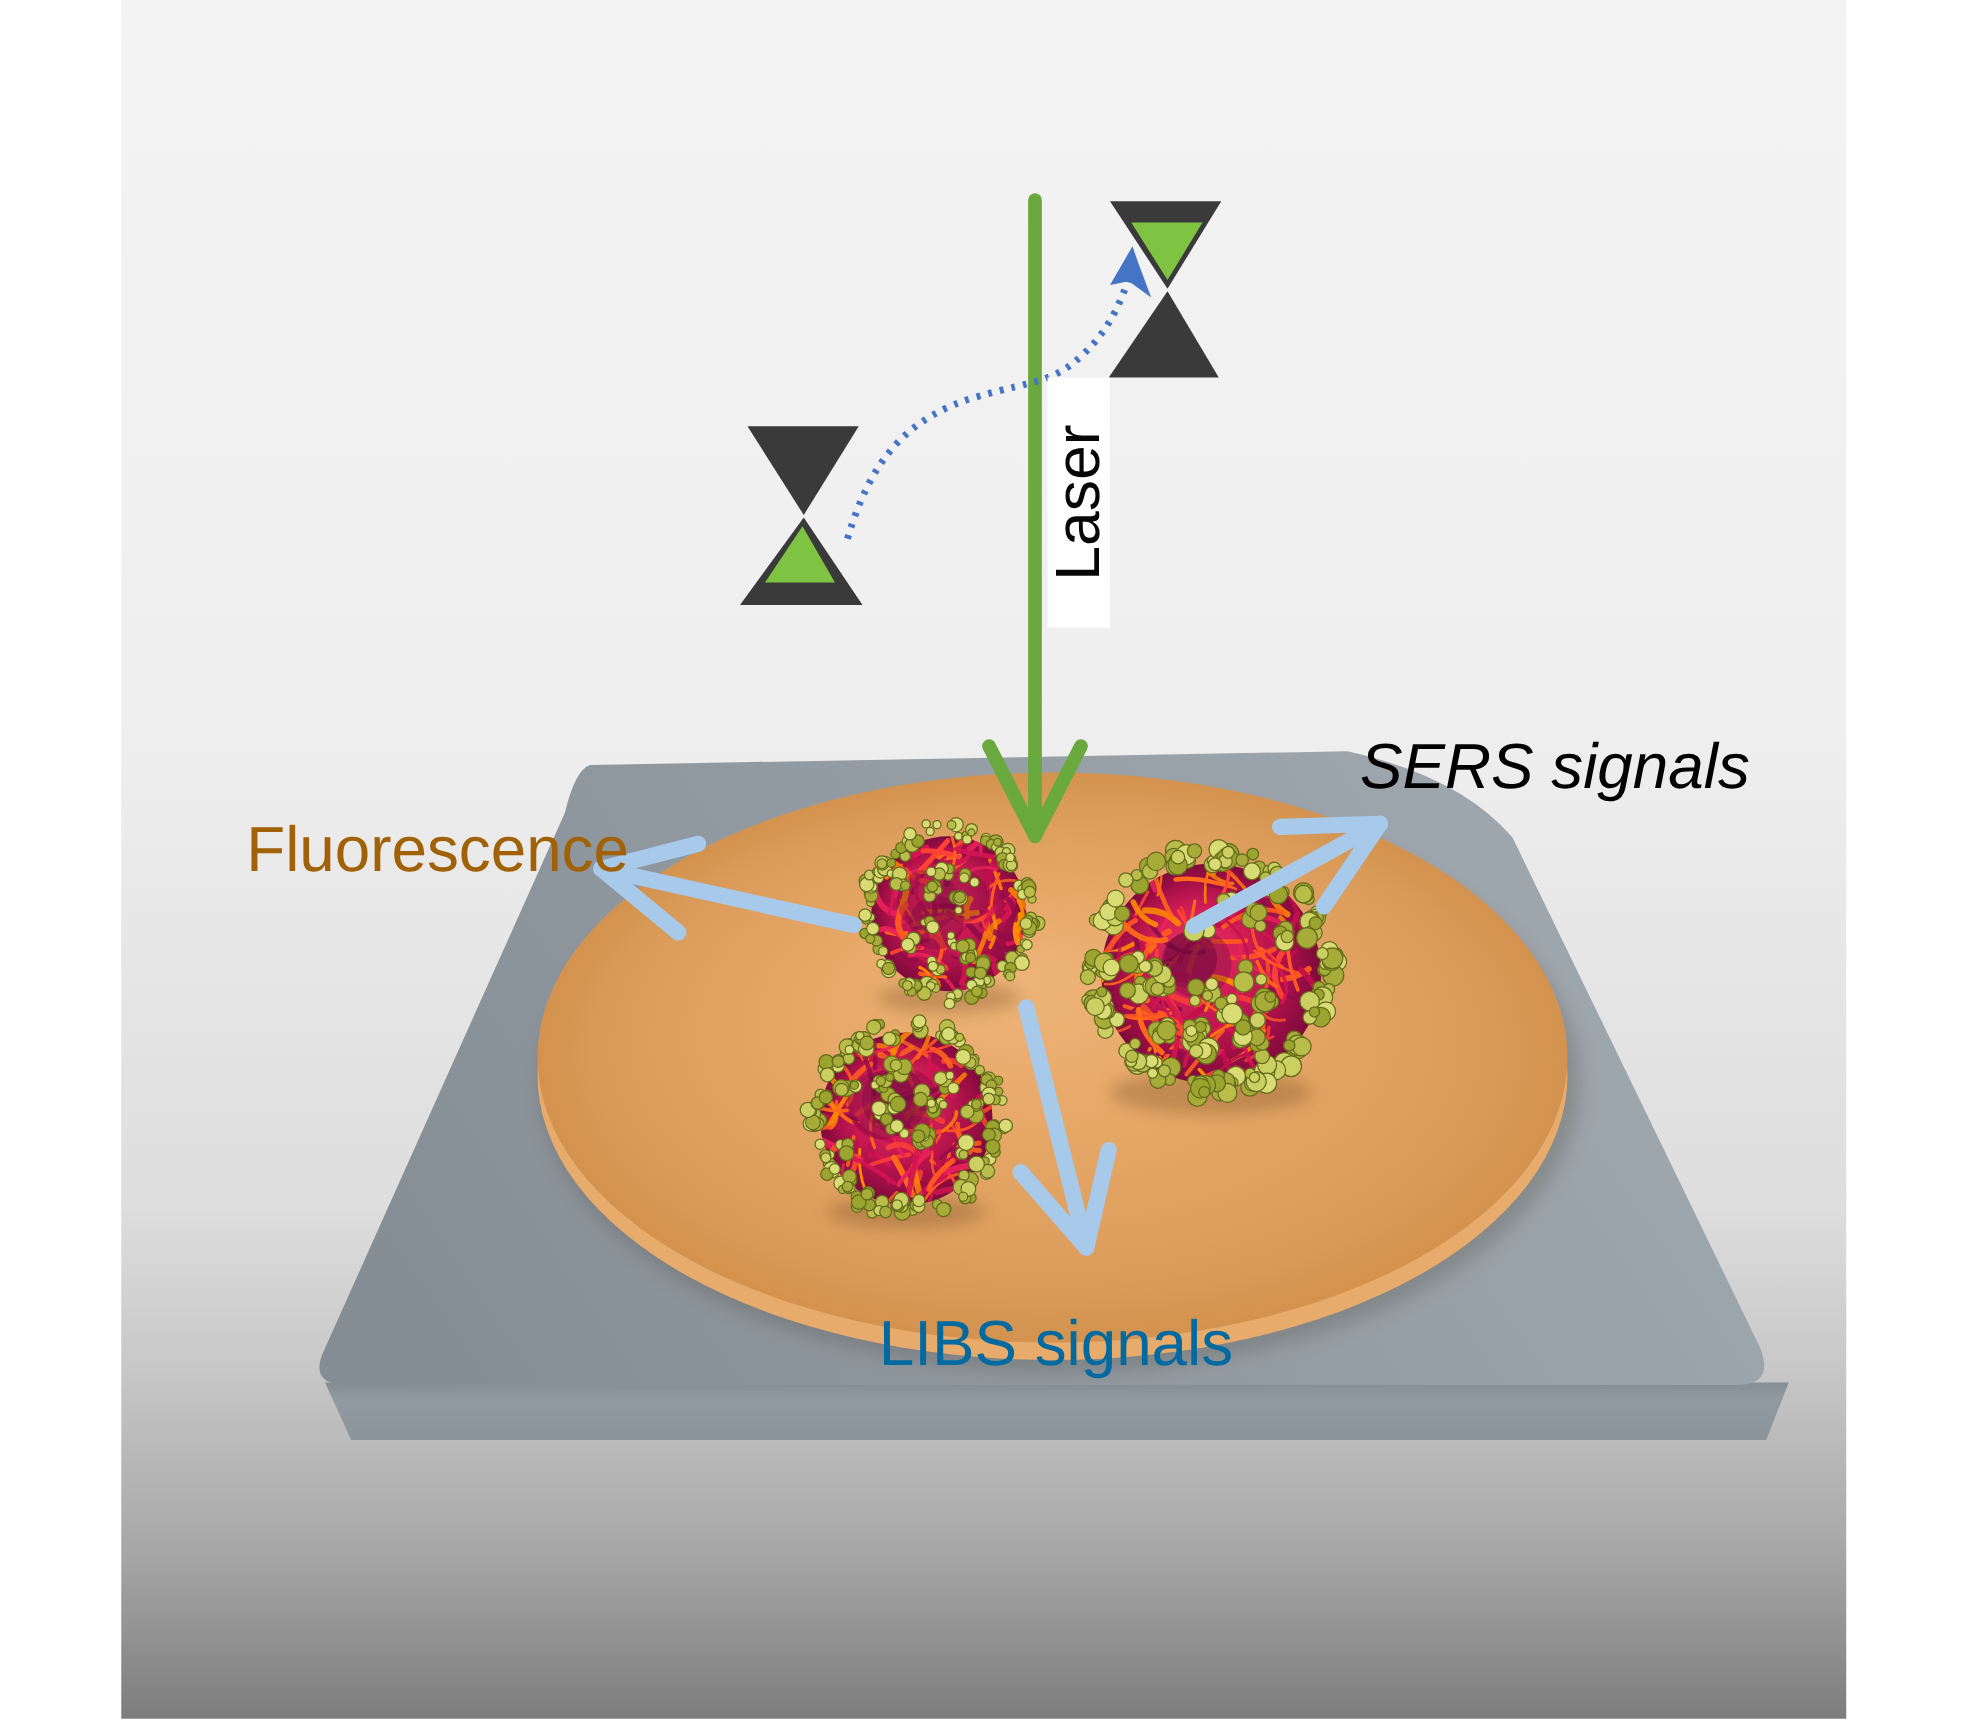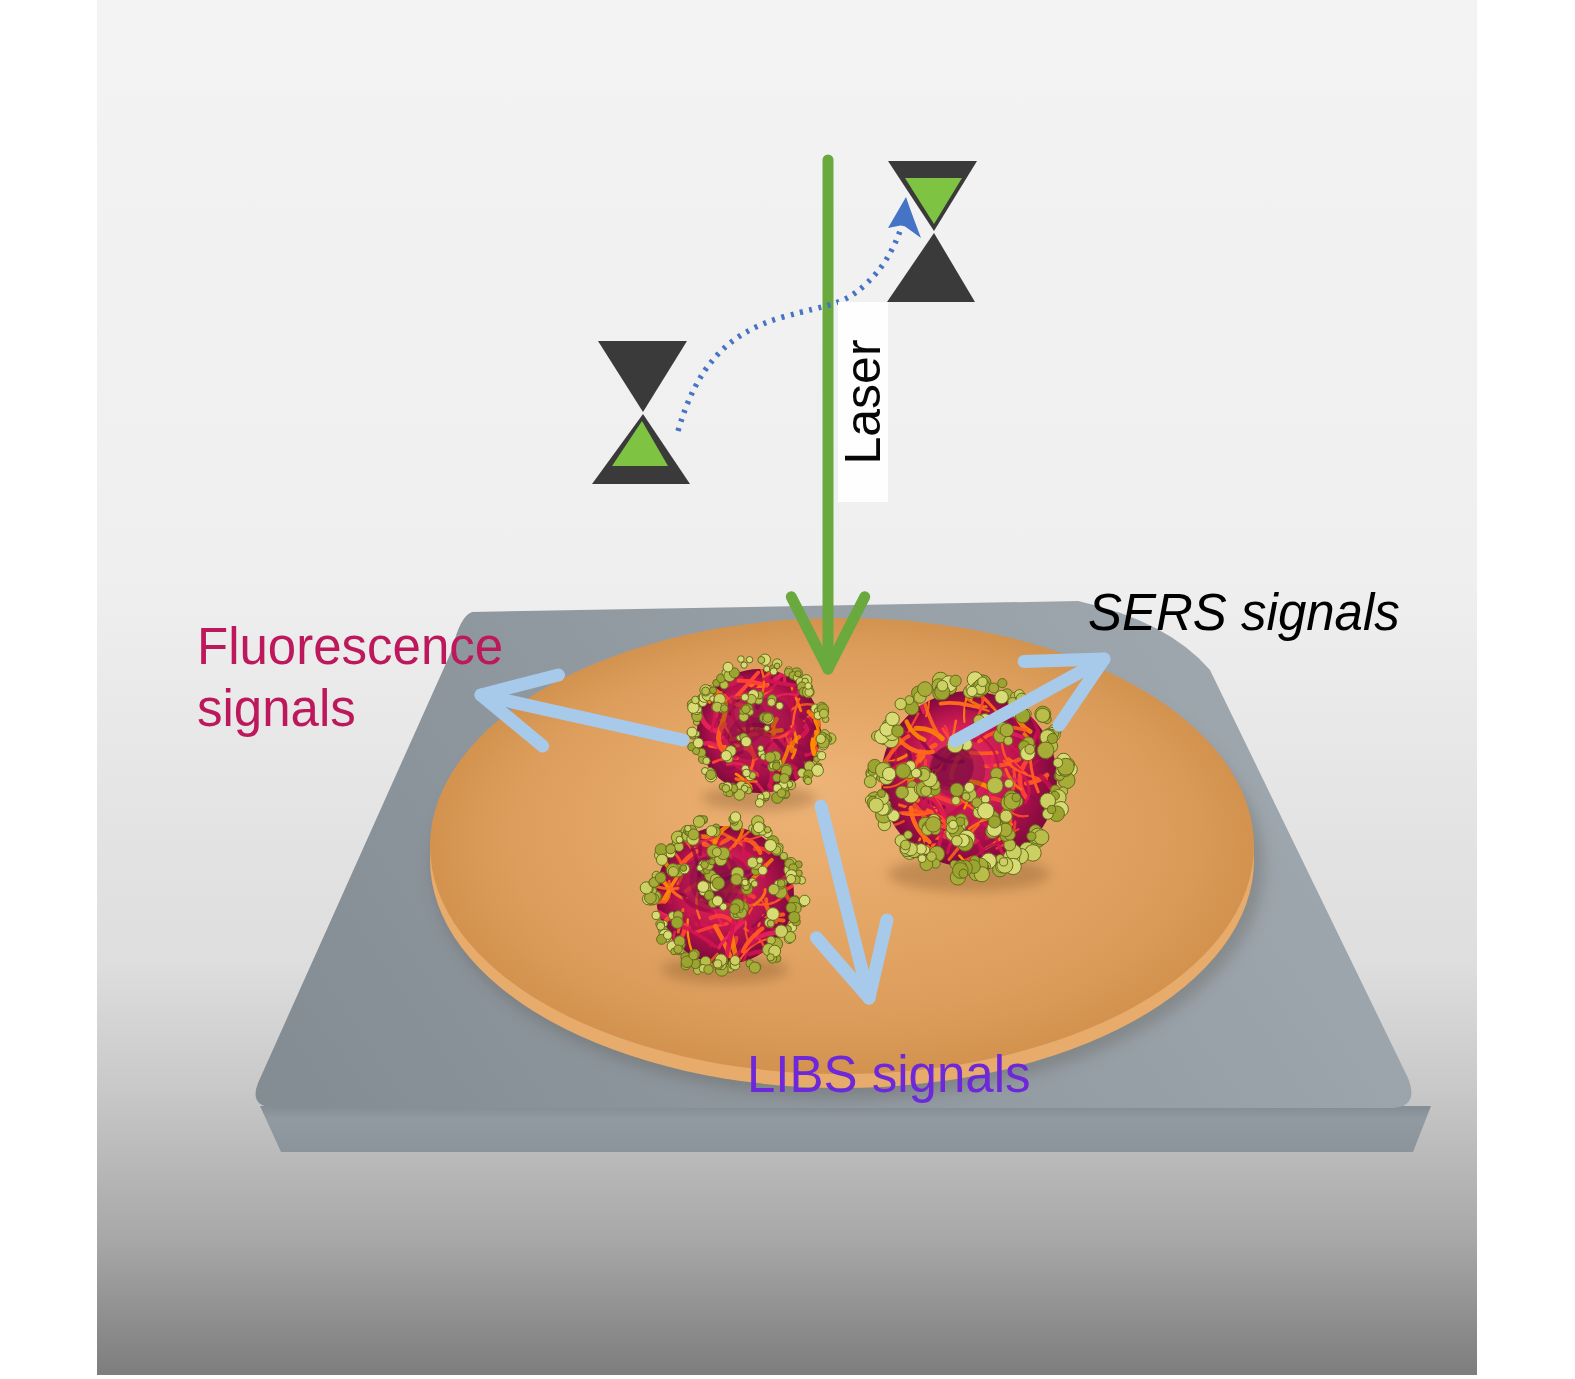--- a/index.html
+++ b/index.html
@@ -1124,22 +1124,21 @@
         <path d="M888 161 L977 161 L934 231 Z" fill="#3a3a3a"></path>
         <path d="M905 178 L962 178 L934 224 Z" fill="#7fc342"></path>
         <path d="M887 302 L975 302 L934 233 Z" fill="#3a3a3a"></path>
       </g>
     <g id="scanPath">
         <path d="M678 431 C697 366 727 333 783 317 C829 304 843 306 867 283 C887 264 897 242 904 219" fill="none" stroke="#4573c6" stroke-width="5.5" stroke-dasharray="3 6.5"></path>
         <path d="M906 197 L888 228 L903 225 L921 238 C915 222 910 209 906 197 Z" fill="#4573c6"></path>
       </g>
   </svg>
 
-  <div class="label" id="fluorLabel" style="color: #be185d;">
+  <div class="label" id="fluorLabel" style="color: #a16207; margin-top: 33px;">
     <div>Fluorescence</div>
-    <div>signals</div>
   </div>
   <div class="label" id="sersLabel" style="color: rgb(0, 0, 0); font-style: italic;">SERS signals</div>
-  <div class="label" id="libsLabel" style="color: #6d28d9; margin-left: 44px;">LIBS signals</div>
+  <div class="label" id="libsLabel" style="color: #0369a1;">LIBS signals</div>
   <div class="laser-box" id="laserBox" style="background: rgb(255, 255, 255); opacity: 0.97;">
     <span>Laser</span>
   </div>
 </div>
 
 </body></html>

